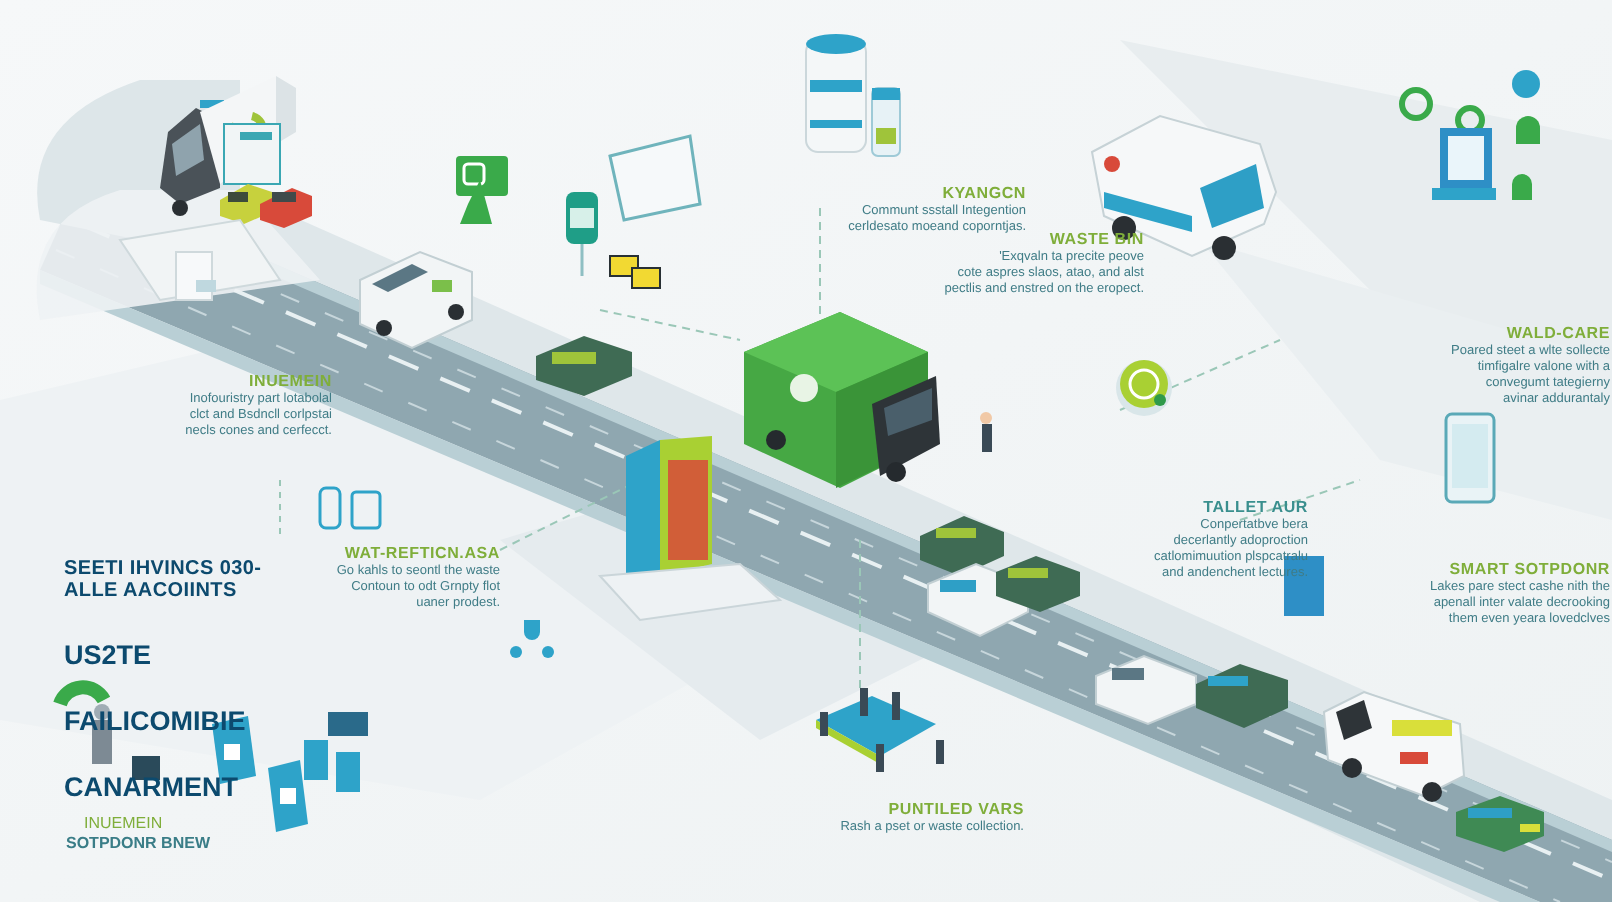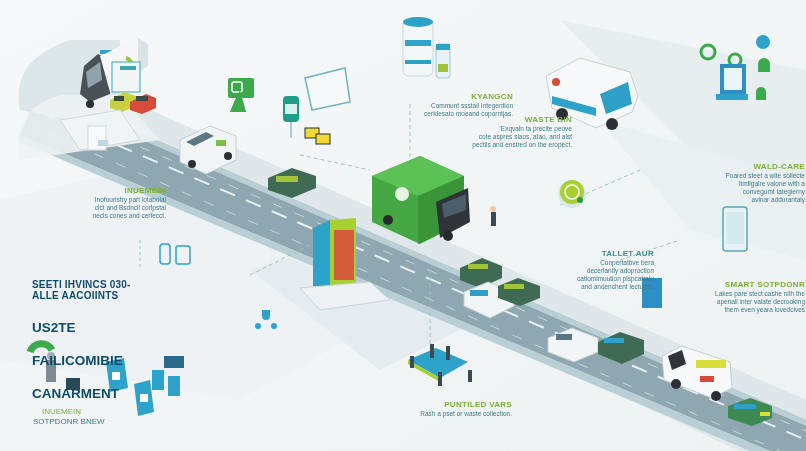--- a/index.html
+++ b/index.html
@@ -7,21 +7,21 @@
   .scene{position:absolute;left:0;top:0;width:806px;height:451px;}
   .abs{position:absolute;}
   .label{position:absolute;font-family:"Liberation Sans",sans-serif;text-align:right;}
   .label .ttl{font-size:8px;font-weight:bold;letter-spacing:.3px;color:#7fae3a;display:block;margin-bottom:1px;}
   .label .ttl.teal{color:#3a8f8e;}
   .label .desc{font-size:6.5px;line-height:8px;color:#3f7c86;display:block;}
   .headline{position:absolute;left:32px;top:279px;width:130px;font-weight:bold;color:#0c4a6e;}
   .headline .l1,.headline .l2{display:block;font-size:10px;line-height:11px;letter-spacing:.2px;}
   .headline .l3,.headline .l4,.headline .l5{display:block;font-size:13.5px;line-height:13px;margin-top:20px;}
   .bottom-left-1{position:absolute;left:42px;top:407px;font-size:8px;font-weight:normal;color:#7fae3a;}
-  .bottom-left-2{position:absolute;left:33px;top:417px;font-size:8px;font-weight:normal;color:#3a7d87;}
+  .bottom-left-2{position:absolute;left:33px;top:417px;font-size:8px;font-weight:bold;color:#3a7d87;}
 </style>
 </head>
 <body>
 
 <div class="scene">
   <svg class="abs" width="806" height="451" viewBox="0 0 806 451" style="left:0;top:0">
     <defs>
       <linearGradient id="bgG" x1="0" y1="0" x2="1" y2="1">
         <stop offset="0" stop-color="#f6f8f9"></stop>
           <stop offset="1" stop-color="#eef2f3"></stop>
@@ -276,20 +276,26 @@
   </div>
 
   <div class="label" style="left:544px;top:221px;width:110px;margin-top:28px;">
     <span class="ttl teal">TALLET AUR</span>
     <span class="desc">Conpertatbve bera</span>
     <span class="desc">decerlantly adoproction</span>
     <span class="desc">catlomimuution plspcatralu</span>
     <span class="desc">and andenchent lectures.</span>
   </div>
 
+  <div class="label" style="left:140px;top:272px;width:110px;">
+    <span class="ttl">WAT-REFTICN.ASA</span>
+    <span class="desc">Go kahls to seontl the waste</span>
+    <span class="desc">Contoun to odt Grnpty flot</span>
+    <span class="desc">uaner prodest.</span>
+  </div>
 
 
   <div class="label" style="left:695px;top:280px;width:110px;">
     <span class="ttl">SMART SOTPDONR</span>
     <span class="desc">Lakes pare stect cashe nith the</span>
     <span class="desc">apenall inter valate decrooking</span>
     <span class="desc">them even yeara lovedclves</span>
   </div>
 
   <div class="label" style="left:382px;top:400px;width:130px;">

